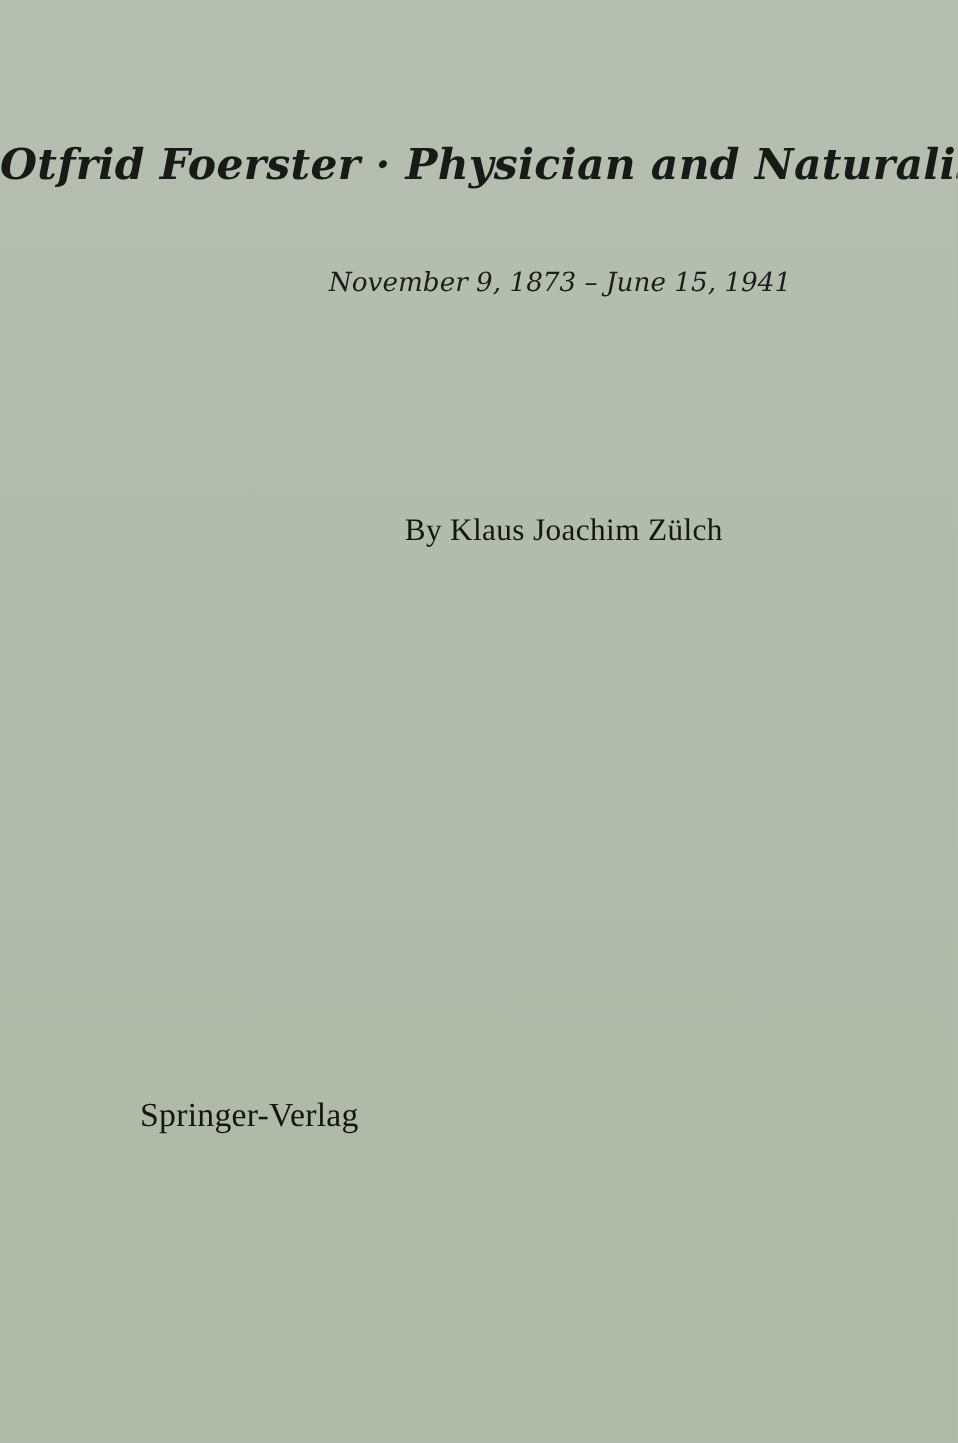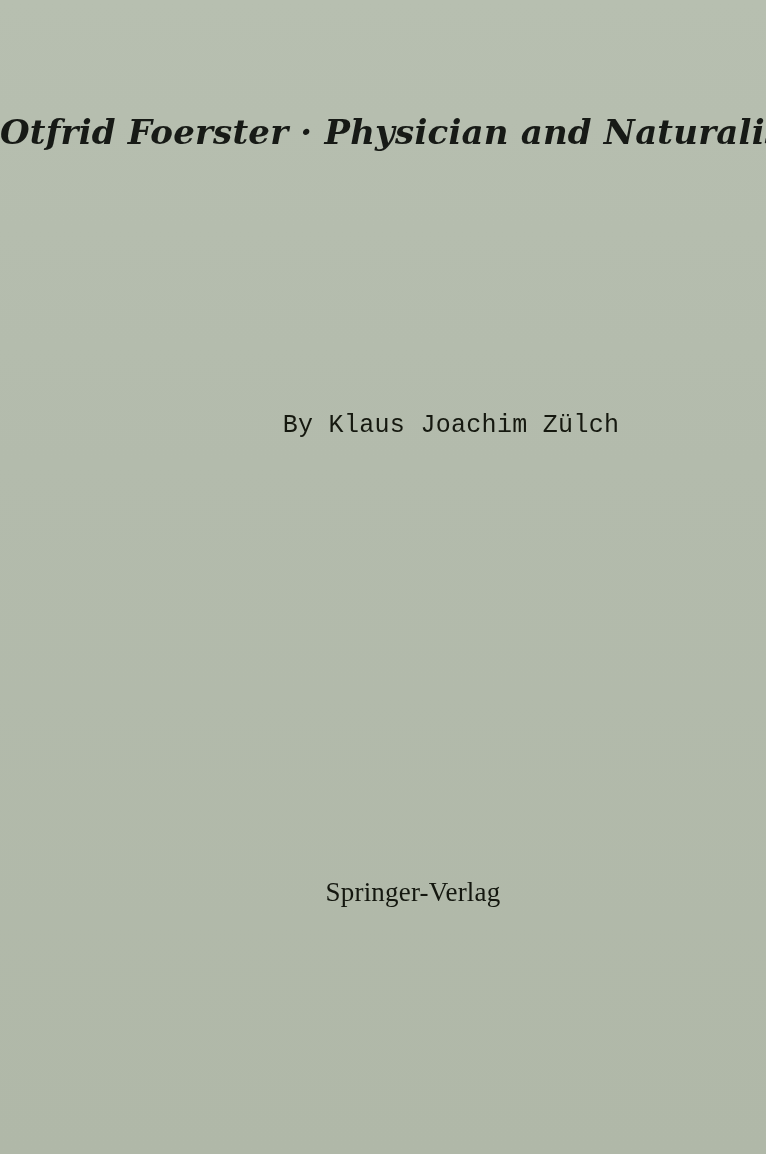--- a/index.html
+++ b/index.html
@@ -48,53 +48,53 @@
     color: #1b1e19;
     padding-left: 130px;
     box-sizing: border-box;
   }
   .author {
     position: absolute;
     left: 0;
     right: 0;
     top: 411px;
     text-align: center;
-    font-family: Liberation Mono, monospace;
+    font-family: Liberation Serif, serif;
     font-size: 25px;
     color: #15180f;
     padding-left: 136px;
     box-sizing: border-box;
     letter-spacing: 0.3px;
   }
   .publisher {
     position: absolute;
     left: 0;
     right: 0;
     top: 872px;
-    text-align: center;
-    padding-left: 60px;
+    padding-left: 112px;
     box-sizing: border-box;
   }
   .publisher-line {
     font-family: "Liberation Serif", serif;
     font-size: 27px;
     color: #14170f;
     line-height: 1.55;
     letter-spacing: 0.2px;
   }
 </style>
 </head>
 <body>
 
 <div class="cover">
 
   <div class="title-block">
     <div class="main-title">Otfrid Foerster · Physician and Naturalist</div>
   </div>
 
+  <div class="subtitle">November 9, 1873 – June 15, 1941</div>
 
   <div class="author">By Klaus Joachim Zülch</div>
 
   <div class="publisher">
     <div class="publisher-line">Springer-Verlag</div>
   </div>
 
 </div>
 
 </body></html>

